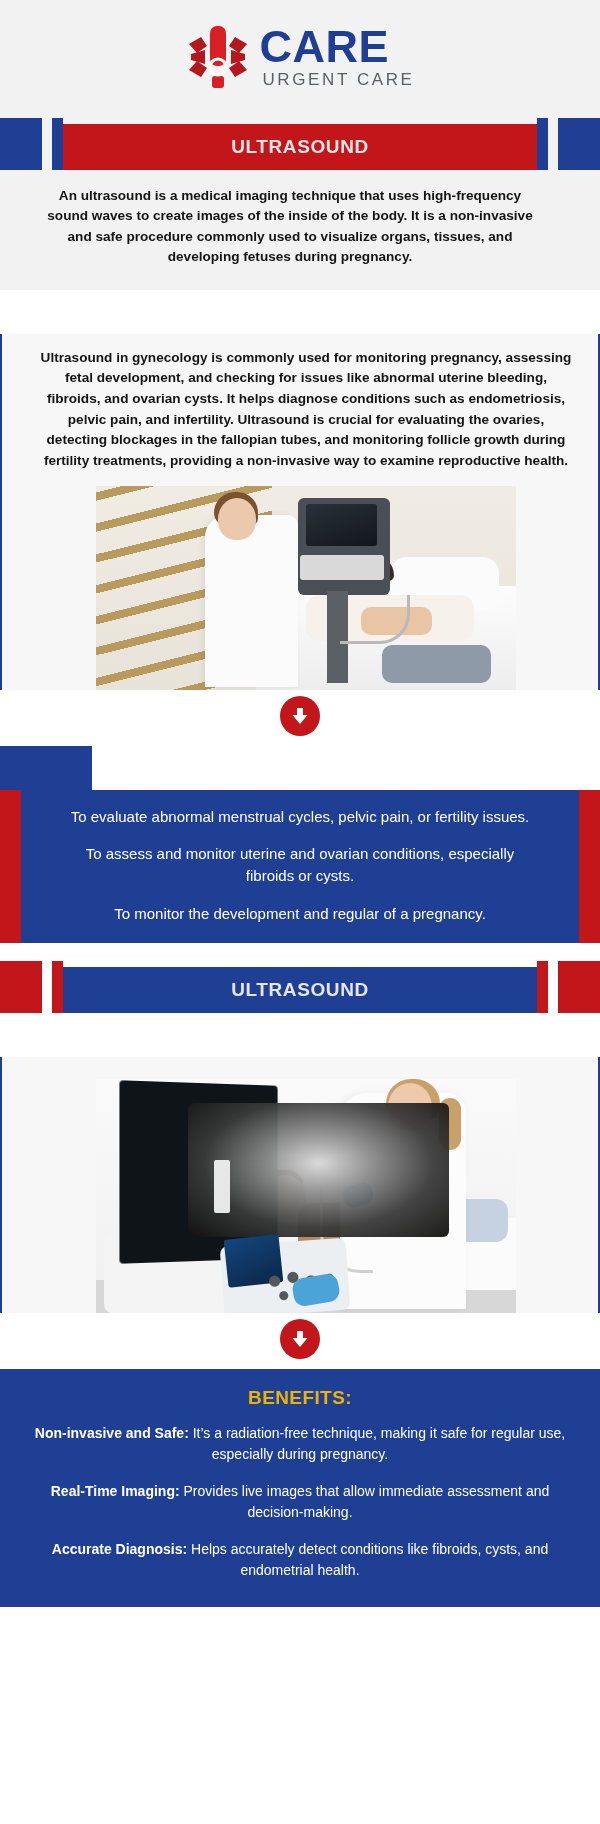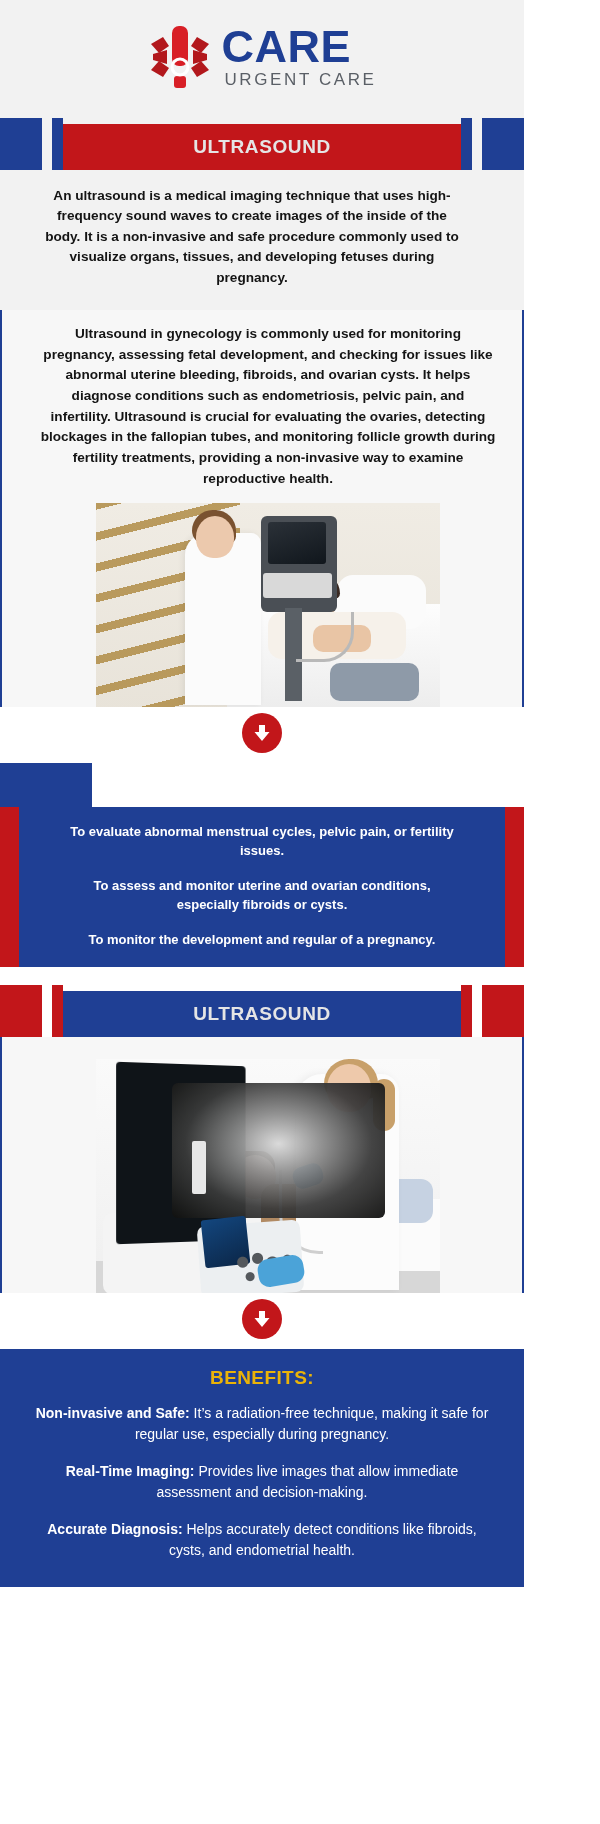--- a/index.html
+++ b/index.html
@@ -8,21 +8,21 @@
   }
   body {
     width: 600px;
     font-family: "Liberation Sans", sans-serif;
     background: #ffffff;
     color: #1a1a1a;
     -webkit-font-smoothing: antialiased;
   }
 
   .page {
-    width: 524px;
+    width: 600px;
     position: relative;
     overflow: hidden;
   }
 
   
   .logo-header {
     background: #f2f2f2;
     padding: 22px 0 20px 0;
     display: flex;
     align-items: center;
@@ -116,20 +116,21 @@
     line-height: 1.5;
     font-weight: 700;
     color: #141414;
   }
 
   .bordered-section {
     border: 2px solid #1f3f94;
     border-top: none;
     background: #f7f7f7;
     padding: 14px 18px 0 30px;
+    margin-top: 44px;
   }
   .section-para {
     text-align: center;
     font-size: 13.6px;
     line-height: 1.52;
     font-weight: 700;
     color: #141414;
     padding: 0 8px;
   }
   .photo-frame {
@@ -345,21 +346,21 @@
     color: #fff; font-size: 19px; font-weight: 700; letter-spacing: 0.4px;
   }
   .used-body-row { display: flex; align-items: stretch; }
   .used-body-row .side-blue { width: 24px; background: #c2161a; }
   .used-body-row .mid {
     flex: 1 1 auto; background: #1f3f94;
     padding: 16px 44px 18px 44px;
     text-align: center;
   }
   .used-item {
-    color: #ffffff; font-size: 13px; font-weight: 700;
+    color: #ffffff; font-size: 15px; font-weight: 400;
     line-height: 1.45; margin-bottom: 16px;
   }
   .used-item:last-child { margin-bottom: 0; }
 
   
   .benefits {
     background: #1f3f94;
     padding: 18px 34px 26px 34px;
     text-align: center;
   }

